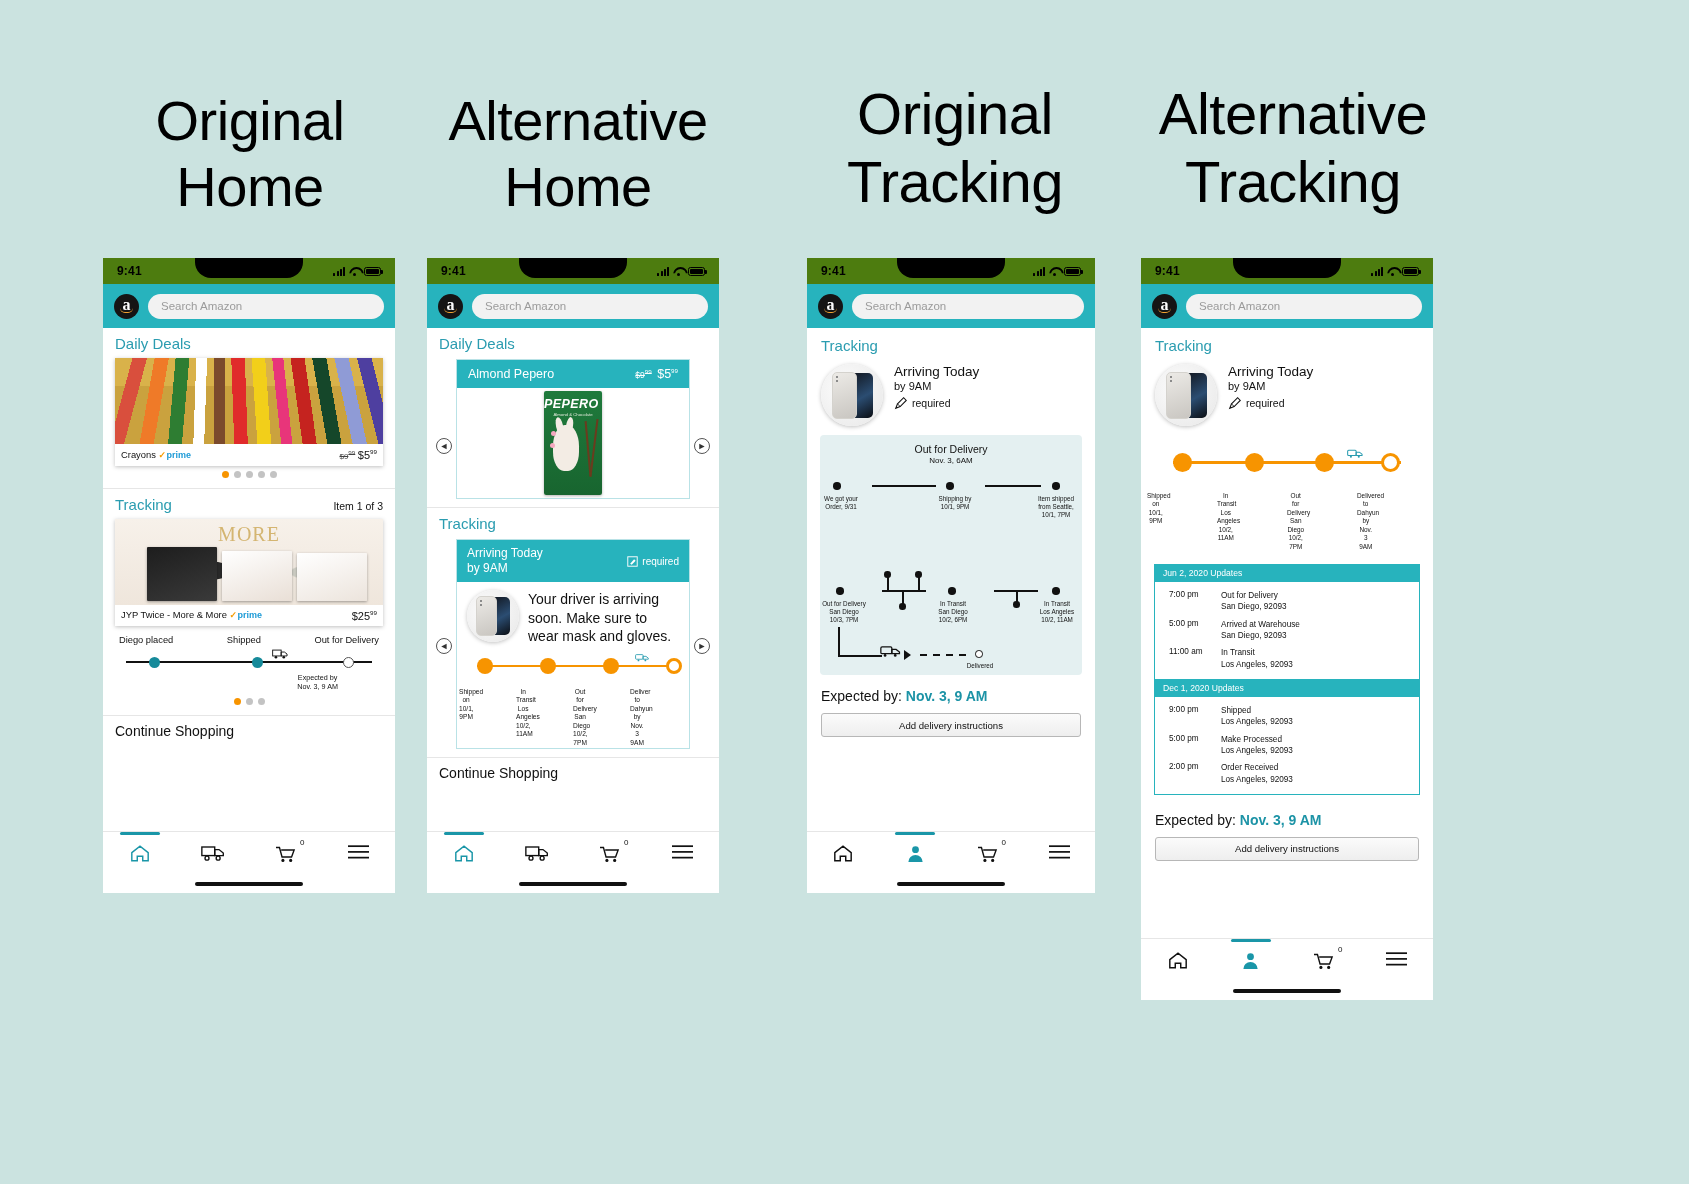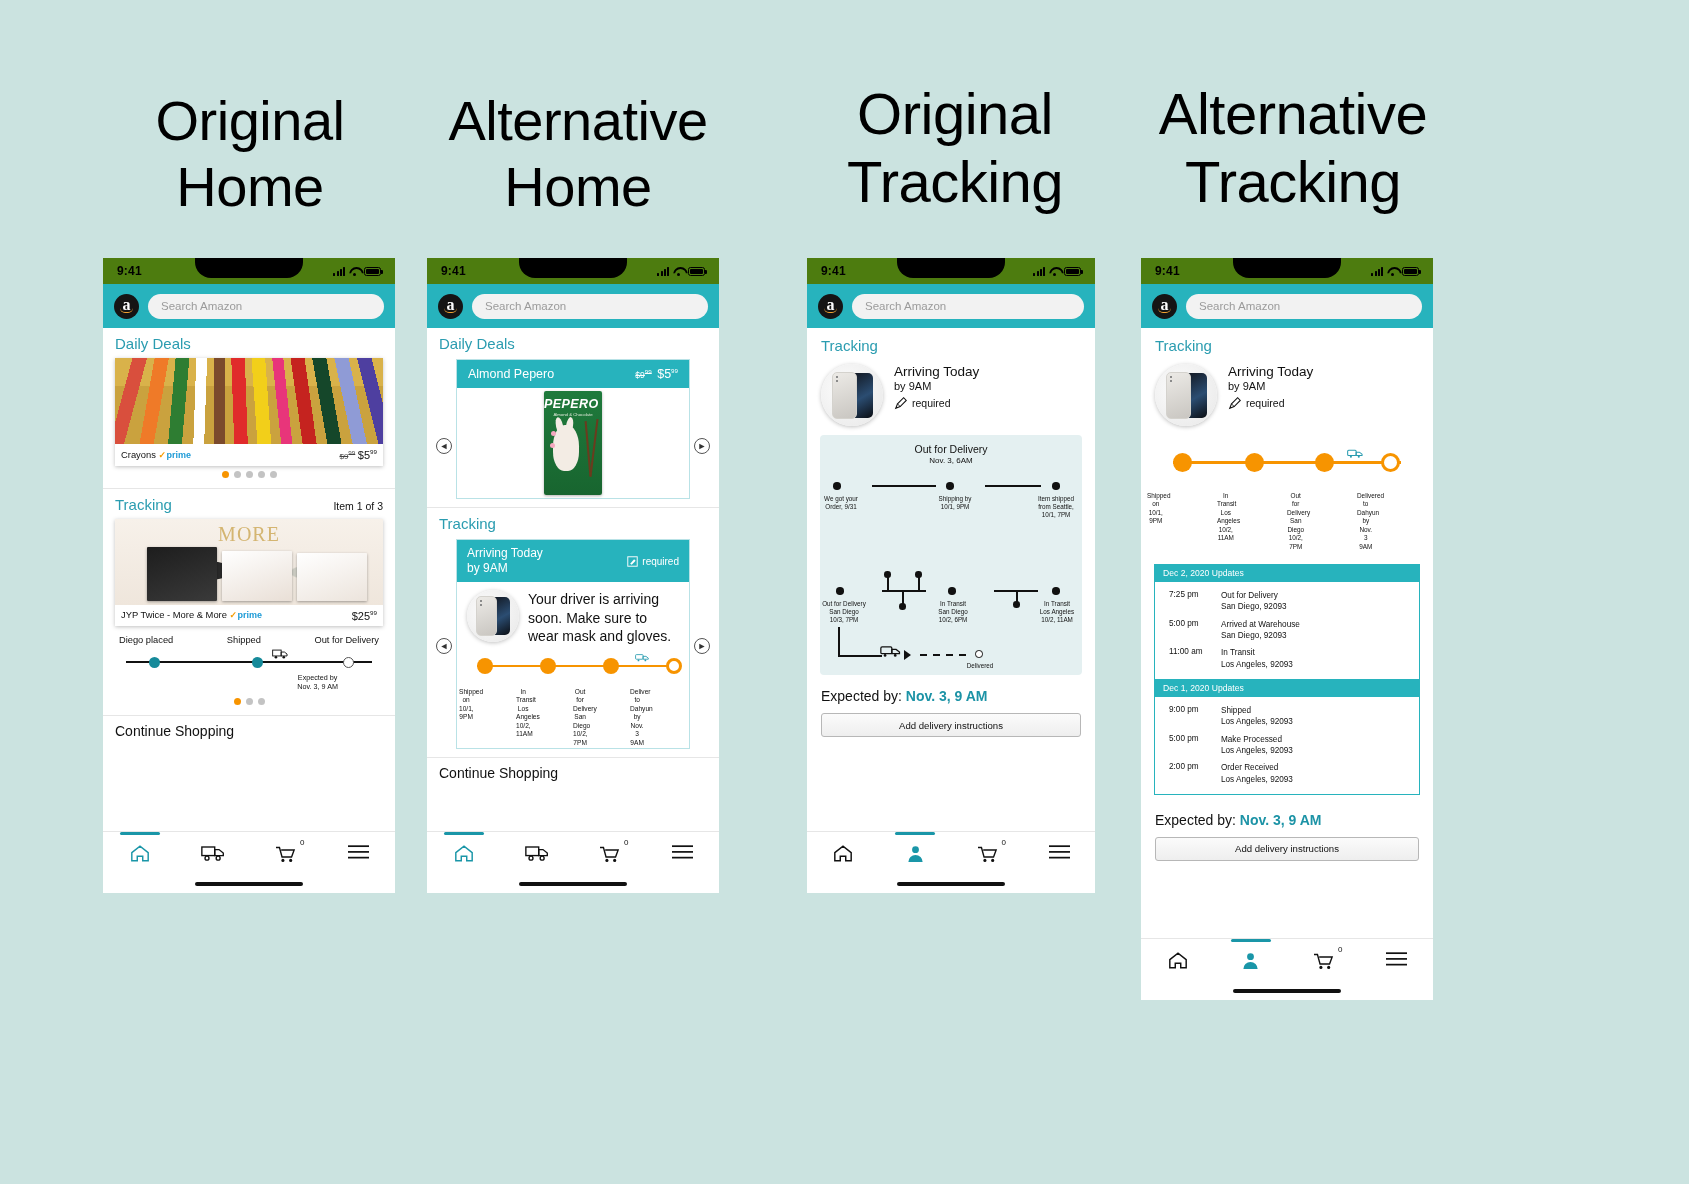--- a/index.html
+++ b/index.html
@@ -879,24 +879,24 @@
         <div>10/2, 7PM</div>
       </div>
       <div>
         <div>Delivered</div>
         <div>to Dahyun</div>
         <div>by Nov. 3 9AM</div>
       </div>
     </div>
 
     <div class="updates">
-      <div class="upd-head">Dec 2, 2020 Updates</div>
+      <div class="upd-head">Jun 2, 2020 Updates</div>
       <div class="upd-body">
         <div class="upd-row">
-          <div class="upd-time">7:25 pm</div>
+          <div class="upd-time">7:00 pm</div>
           <div class="upd-txt">
             <div>Out for Delivery</div>
             <div>San Diego, 92093</div>
           </div>
         </div>
         <div class="upd-row">
           <div class="upd-time">5:00 pm</div>
           <div class="upd-txt">
             <div>Arrived at Warehouse</div>
             <div>San Diego, 92093</div>

